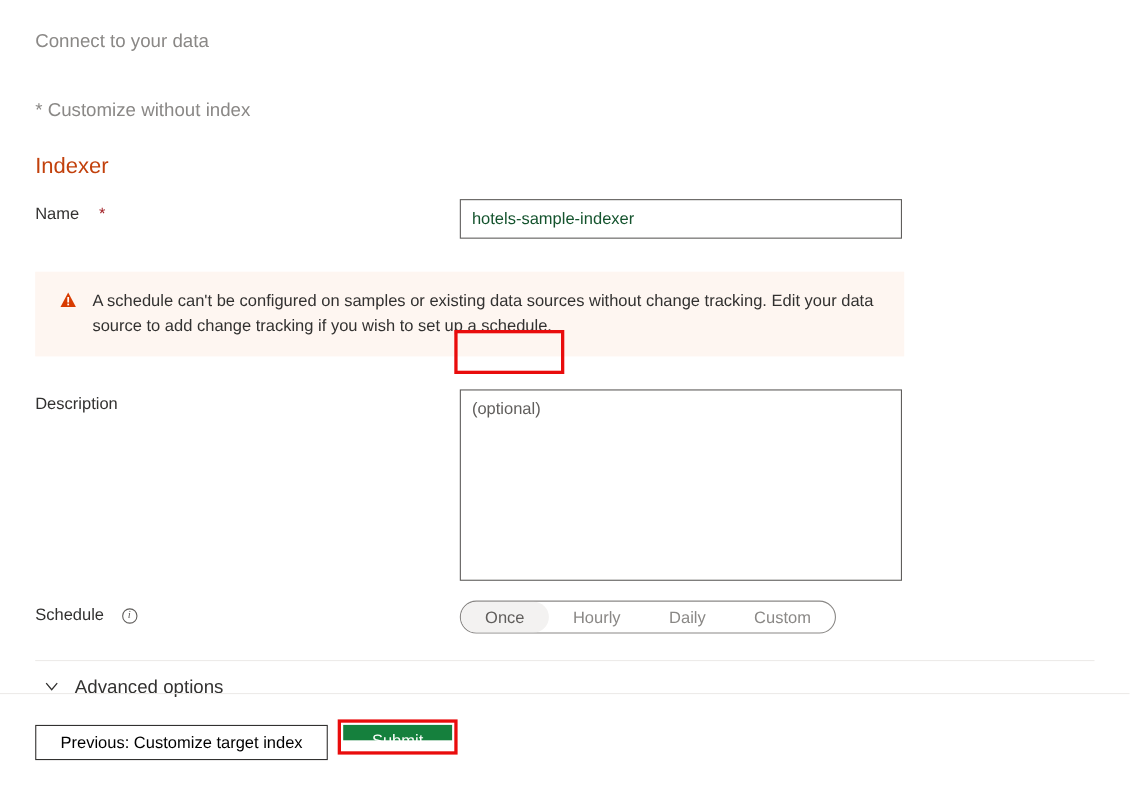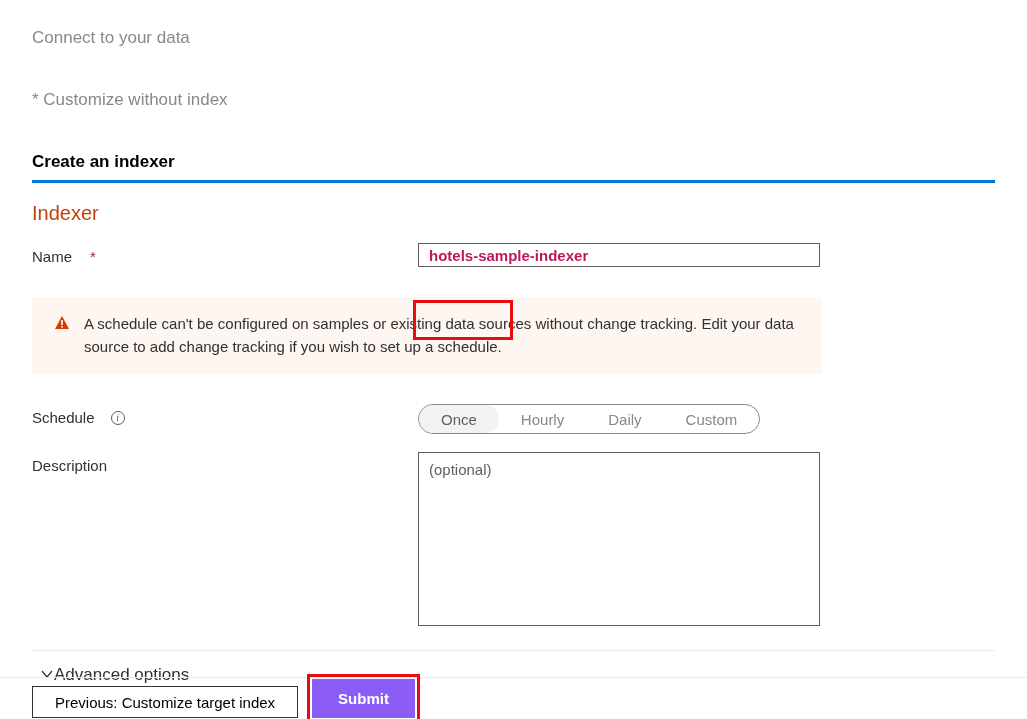--- a/index.html
+++ b/index.html
@@ -64,27 +64,26 @@
       display: flex;
       align-items: center;
       gap: 16px;
     }
     .required {
       color: #a4262c;
       margin-left: 2px;
     }
     .text-input {
       width: 402px;
-      height: 24px;
+      height: 36px;
       border: 1px solid #605e5c;
       padding: 4px 10px;
       font-size: 15px;
-      color: #be185d;
-      font-family: inherit;
-      font-weight: bold;
+      color: #14532d;
+      font-family: inherit;
     }
     .warning-box {
       background: #fef6f1;
       margin: 30px 0 30px 0;
       padding: 16px 22px;
       display: flex;
       gap: 14px;
       align-items: flex-start;
       max-width: 790px;
       justify-content: flex-end;
@@ -156,80 +155,79 @@
     }
     .textarea::placeholder {
       color: #605e5c;
     }
     .advanced-row {
       border-top: 1px solid #edebe9;
       padding: 14px 0;
       margin-top: 24px;
       display: flex;
       align-items: center;
-      gap: 0;
+      gap: 14px;
       cursor: pointer;
     }
     .chevron {
       margin-left: 8px;
     }
     .advanced-label {
       font-size: 17px;
       color: #323130;
     }
     .footer {
       position: absolute;
       bottom: 0;
       left: 0;
       right: 0;
       border-top: 1px solid #edebe9;
-      padding: 1px 32px;
+      padding: 28px 32px;
       display: flex;
       gap: 14px;
-      align-items: flex-end;
+      align-items: flex-start;
     }
     .btn-secondary {
       border: 1px solid #323130;
       background: #ffffff;
       color: #000000;
       font-size: 15px;
       padding: 6px 22px;
       cursor: pointer;
       font-family: inherit;
       height: 32px;
     }
     .btn-primary-wrap {
       position: relative;
       display: inline-block;
     }
     .btn-primary {
       border: none;
-      background: #8b5cf6;
+      background: #15803d;
       color: #ffffff;
       font-size: 15px;
-      font-weight: 700;
+      font-weight: 400;
       padding: 6px 26px;
       cursor: pointer;
       font-family: inherit;
-      height: 39px;
+      height: 14px;
     }
     .highlight-submit {
       top: -5px;
       left: -5px;
       right: -5px;
       bottom: -5px;
     }
   </style>
 </head>
 <body>
 
 <div class="tabs">
   <div class="tab">Connect to your data</div>
   <div class="tab">* Customize without index</div>
-  <div class="tab active">Create an indexer</div>
 </div>
 
 <div class="section">
   <div class="section-heading">Indexer</div>
 
   <div class="form-row">
     <div class="form-label">
       <span>Name</span>
         <span class="required">*</span>
     </div>
@@ -238,40 +236,40 @@
 
   <div class="warning-box">
     <span class="warning-icon">
       <svg width="16" height="16" viewBox="0 0 16 16">
         <path d="M8 1 L15 14 L1 14 Z" fill="#d83b01"></path>
         <rect x="7.2" y="5" width="1.6" height="5" fill="#ffffff"></rect>
         <rect x="7.2" y="11" width="1.6" height="1.6" fill="#ffffff"></rect>
       </svg>
     </span>
     <div class="warning-text">A schedule can't be configured on samples or existing data sources without change tracking. Edit your data source to add change tracking if you wish to set up a schedule.</div>
+  </div>
+
+  <div class="form-row">
+    <div class="form-label">Description</div>
+    <textarea class="textarea" placeholder="(optional)" style=""></textarea>
   </div>
 
   <div class="form-row">
     <div class="form-label">
       <span>Schedule</span>
       <span class="info-icon-circle">i</span>
     </div>
     <div class="pill-group">
       <div class="pill selected">Once</div>
       <div class="pill">Hourly</div>
       <div class="pill">Daily</div>
       <div class="pill">Custom</div>
     </div>
   </div>
 
-  <div class="form-row">
-    <div class="form-label">Description</div>
-    <textarea class="textarea" placeholder="(optional)" style=""></textarea>
-  </div>
-
   <div class="advanced-row">
     <span class="chevron">
       <svg width="14" height="14" viewBox="0 0 14 14">
         <path d="M2 4 L7 10 L12 4" stroke="#323130" stroke-width="1.2" fill="none"></path>
       </svg>
     </span>
     <span class="advanced-label">Advanced options</span>
   </div>
 </div>
 

